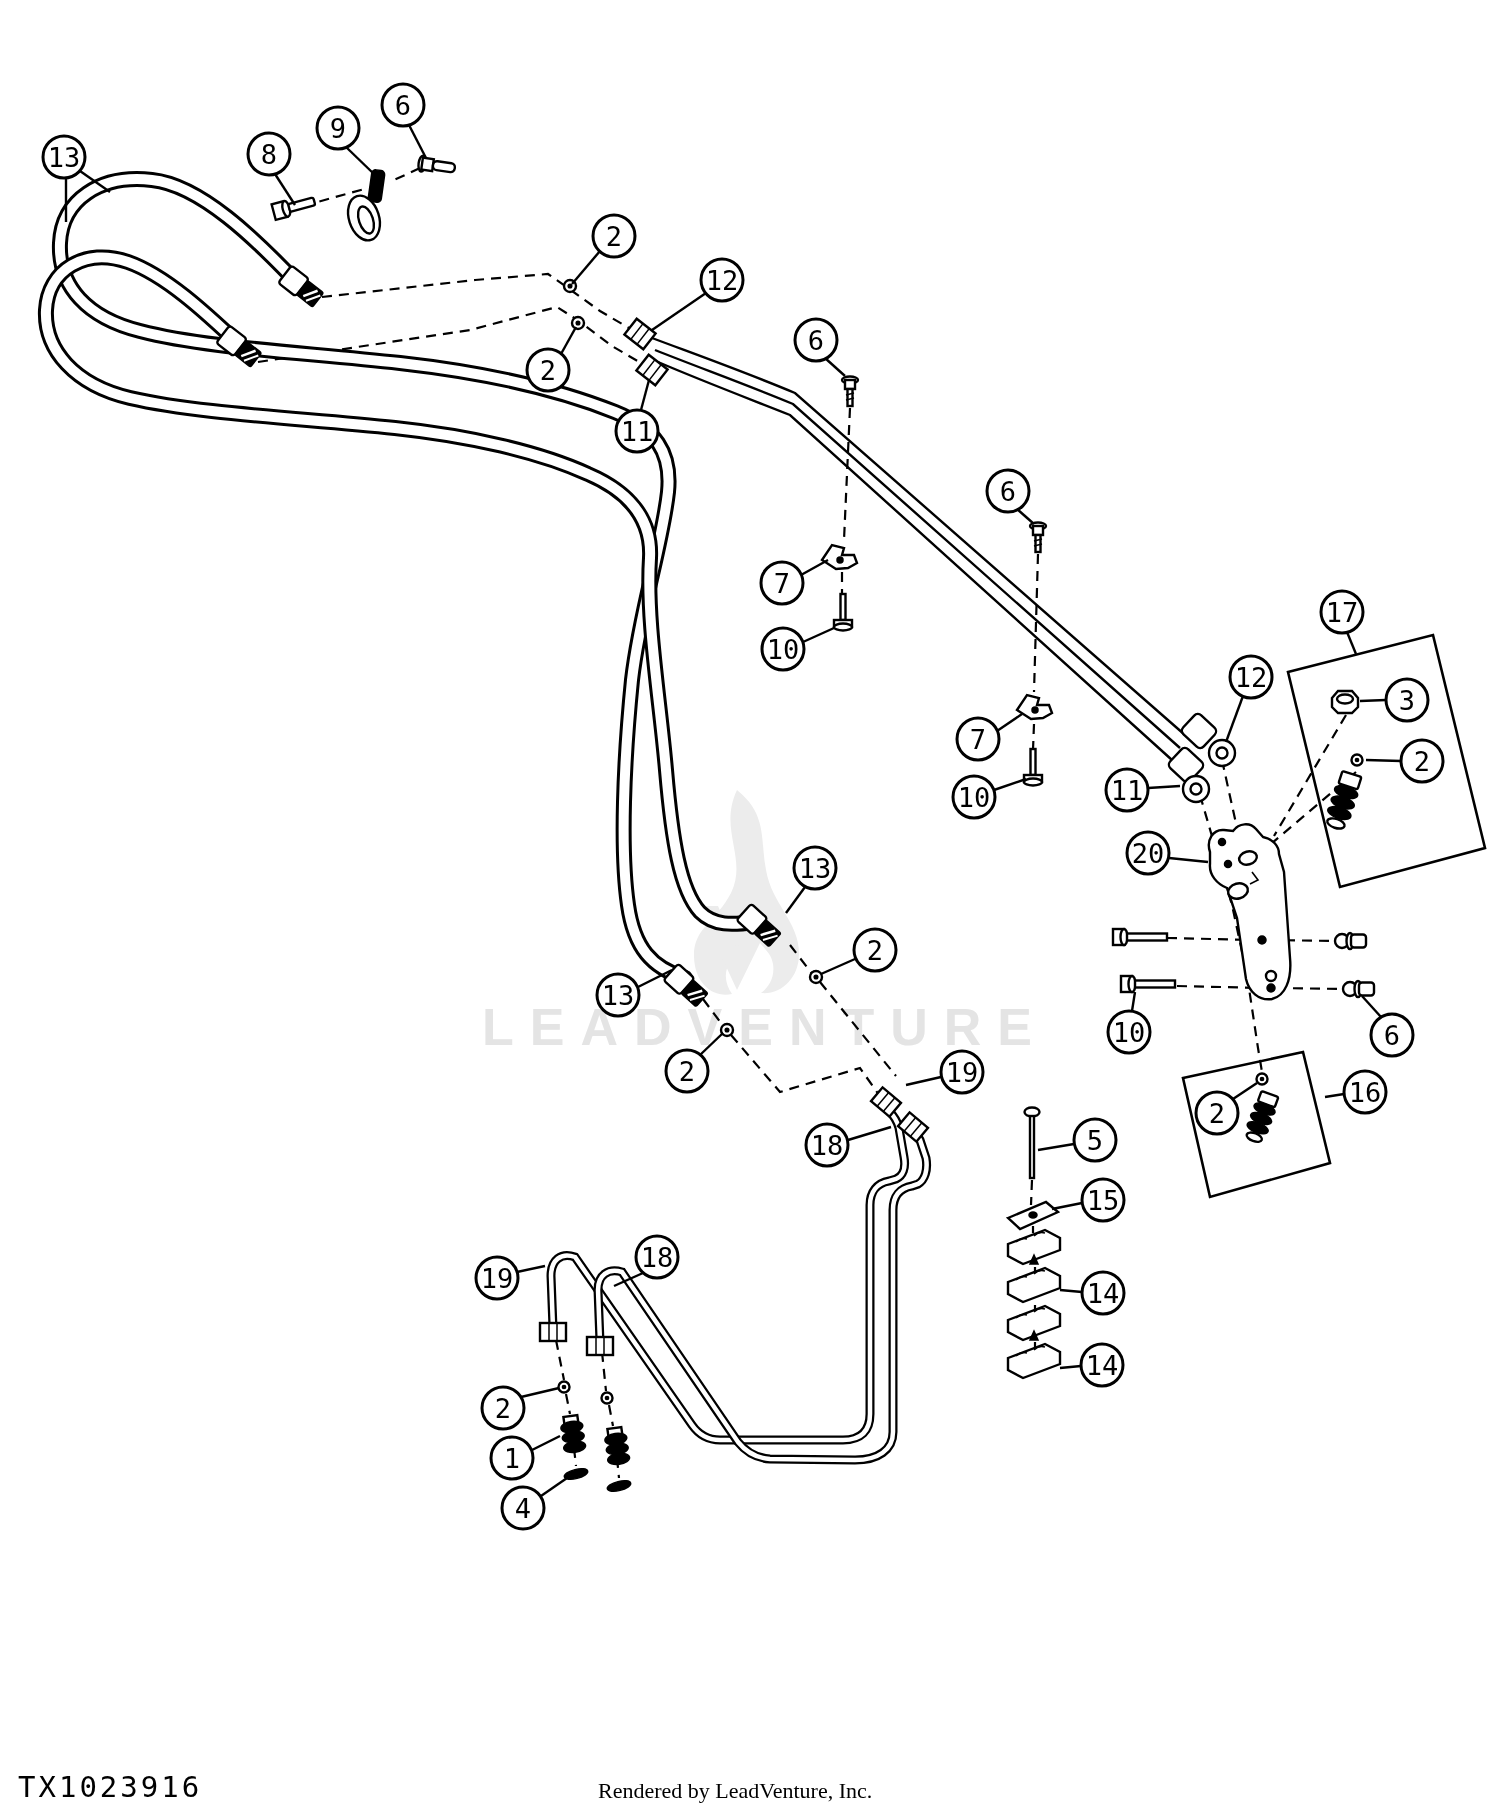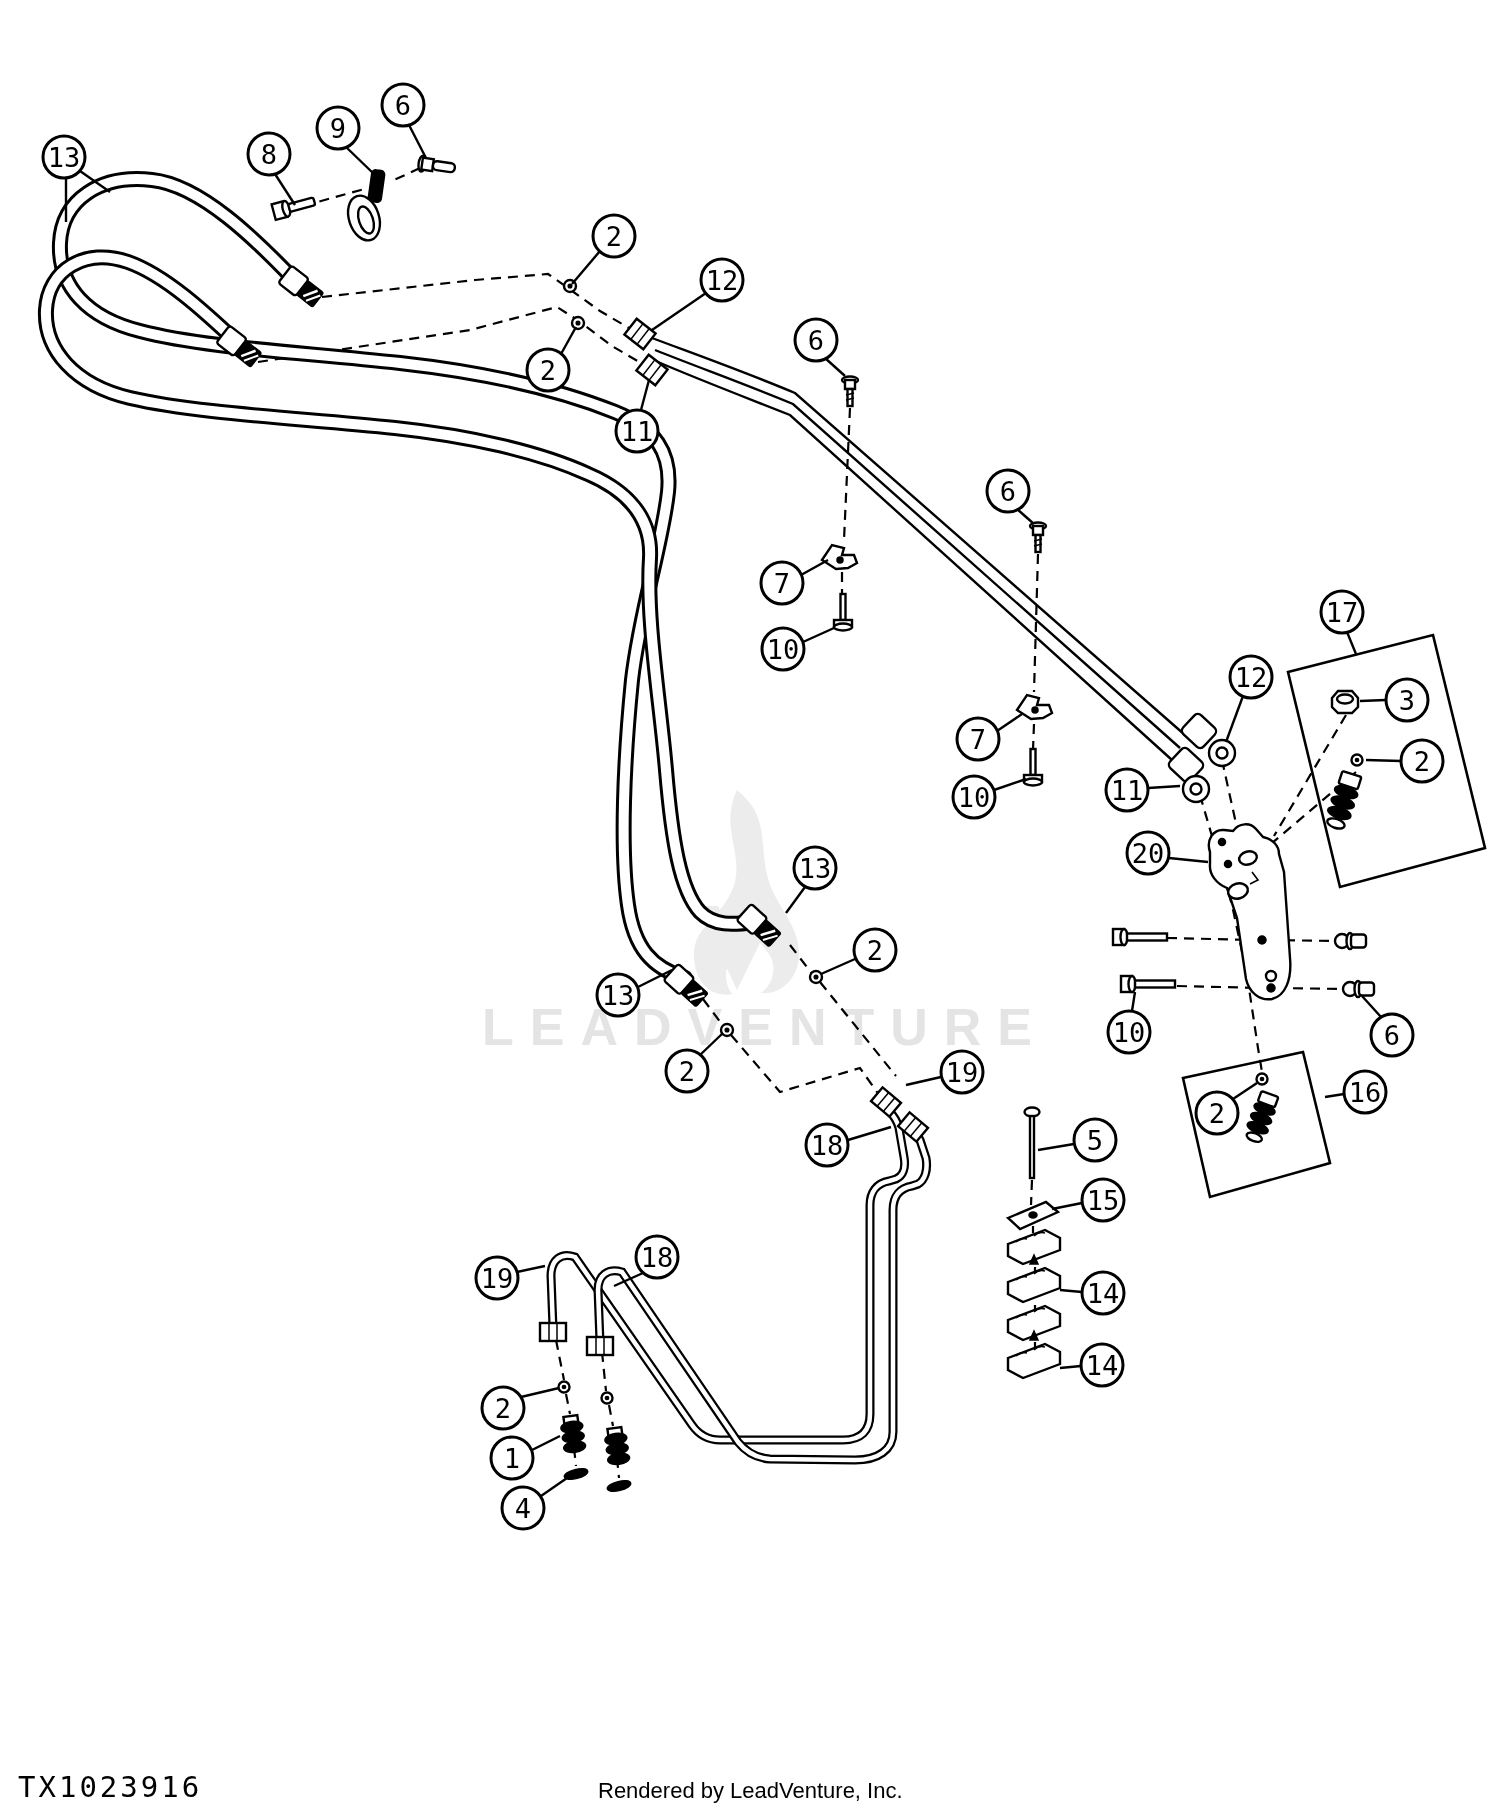--- a/index.html
+++ b/index.html
@@ -19,21 +19,21 @@
   .callout-circle{fill:#fff;stroke:#000;stroke-width:3;}
   .callout-text{font-family:"DejaVu Sans Mono","Liberation Mono",monospace;
                 font-size:27px;fill:#000;text-anchor:middle;}
   .wm{fill:#ececec;}
   .wm-text{font-family:"Liberation Sans",sans-serif;font-weight:bold;font-size:52px;
            fill:#e4e4e4;letter-spacing:16px;text-anchor:middle;}
   #drawing-number{position:absolute;left:18px;top:1770px;
      font-family:"DejaVu Sans Mono","Liberation Mono",monospace;font-size:29px;
      letter-spacing:3px;color:#000;}
   #footer-credit{position:absolute;left:598px;top:1778px;
-     font-family:Liberation Sans, sans-serif;font-size:22px;color:#000;}
+     font-family:Liberation Serif, serif;font-size:22px;color:#000;}
 </style>
 </head>
 <body>
 
 <div id="page">
 <svg width="1500" height="1820" viewBox="0 0 1500 1820">
 
   <g>
     <path class="wm" d="M737,790 C718,830 748,858 731,893 C716,922 693,928 694,957
       C695,985 714,998 732,994 C725,984 723,971 731,961 C739,949 751,947 755,934

